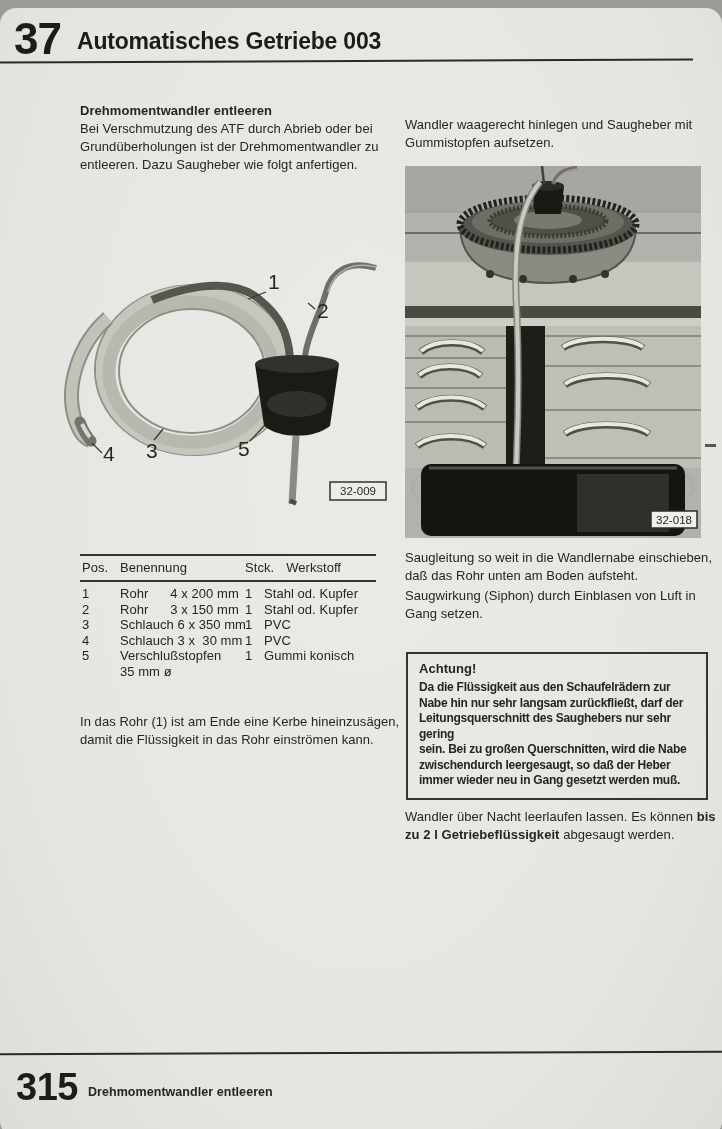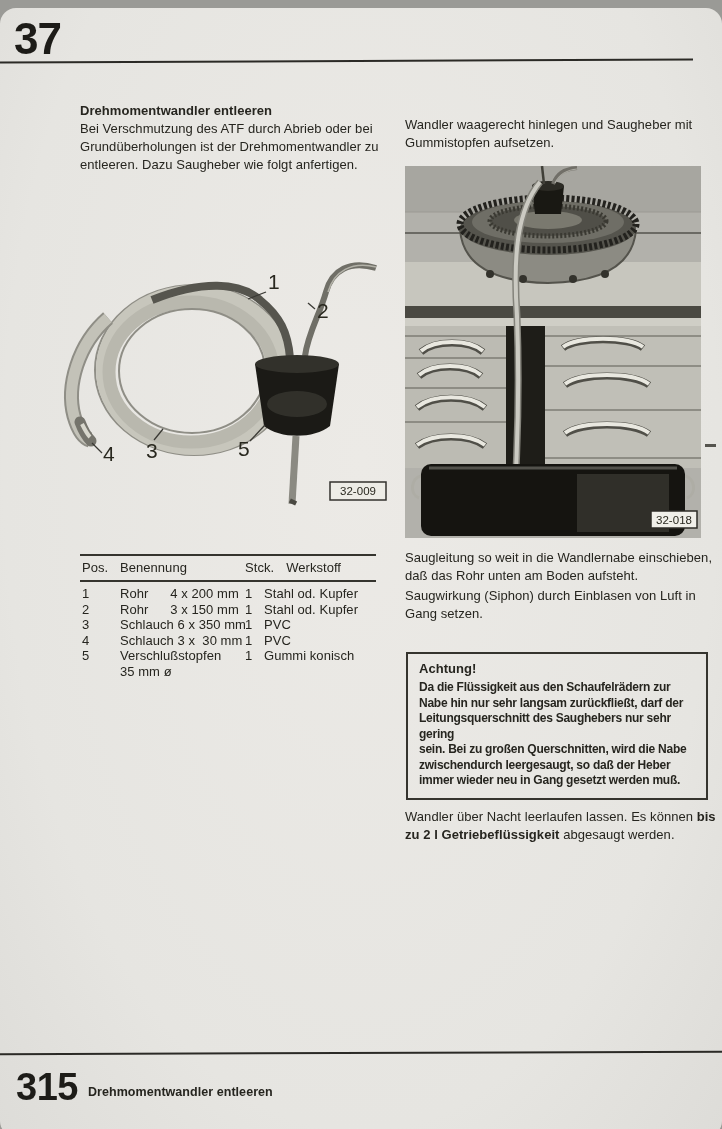--- a/index.html
+++ b/index.html
@@ -44,20 +44,21 @@
   svg text{font-family:"Liberation Sans", sans-serif;}
   .fig-label{font-size:21px;fill:#29281f;}
   .fig-num{font-size:11.5px;fill:#29281f;}
 </style>
 </head>
 <body>
 
 <div class="page">
 
   <div class="abs ch-num">37</div>
+  <h1 class="abs ch-title">Automatisches Getriebe 003</h1>
   <div class="abs header-rule"></div>
 
   <div class="abs sec-heading">Drehmomentwandler entleeren</div>
   <div class="abs para p-left-intro">Bei Verschmutzung des ATF durch Abrieb oder bei
 Grundüberholungen ist der Drehmomentwandler zu
 entleeren. Dazu Saugheber wie folgt anfertigen.</div>
 
   <svg class="abs" style="left:42px;top:250px;" width="348" height="250" viewBox="0 0 348 250">
 
     <g>
@@ -156,20 +157,22 @@
       </div>
       <div class="t-row">
         <span></span>
         <span class="cell-ben">35 mm ø</span>
         <span></span>
         <span></span>
       </div>
     </div>
   </div>
 
+  <div class="abs para p-left-note">In das Rohr (1) ist am Ende eine Kerbe hineinzusägen,
+damit die Flüssigkeit in das Rohr einströmen kann.</div>
 
   <div class="abs para p-right-intro">Wandler waagerecht hinlegen und Saugheber mit
 Gummistopfen aufsetzen.</div>
 
   <svg class="abs" style="left:405px;top:158px;" width="296" height="372" viewBox="0 0 296 372">
     <rect width="296" height="372" fill="#b2b1ab"></rect>
     <rect width="296" height="46" fill="#a7a6a0"></rect>
     <line x1="0" y1="46" x2="296" y2="46" stroke="#9b9a94" stroke-width="1"></line>
     <line x1="0" y1="67" x2="296" y2="67" stroke="#6b6a64" stroke-width="2"></line>
     <rect y="96" width="296" height="48" fill="#c7c6be"></rect>

